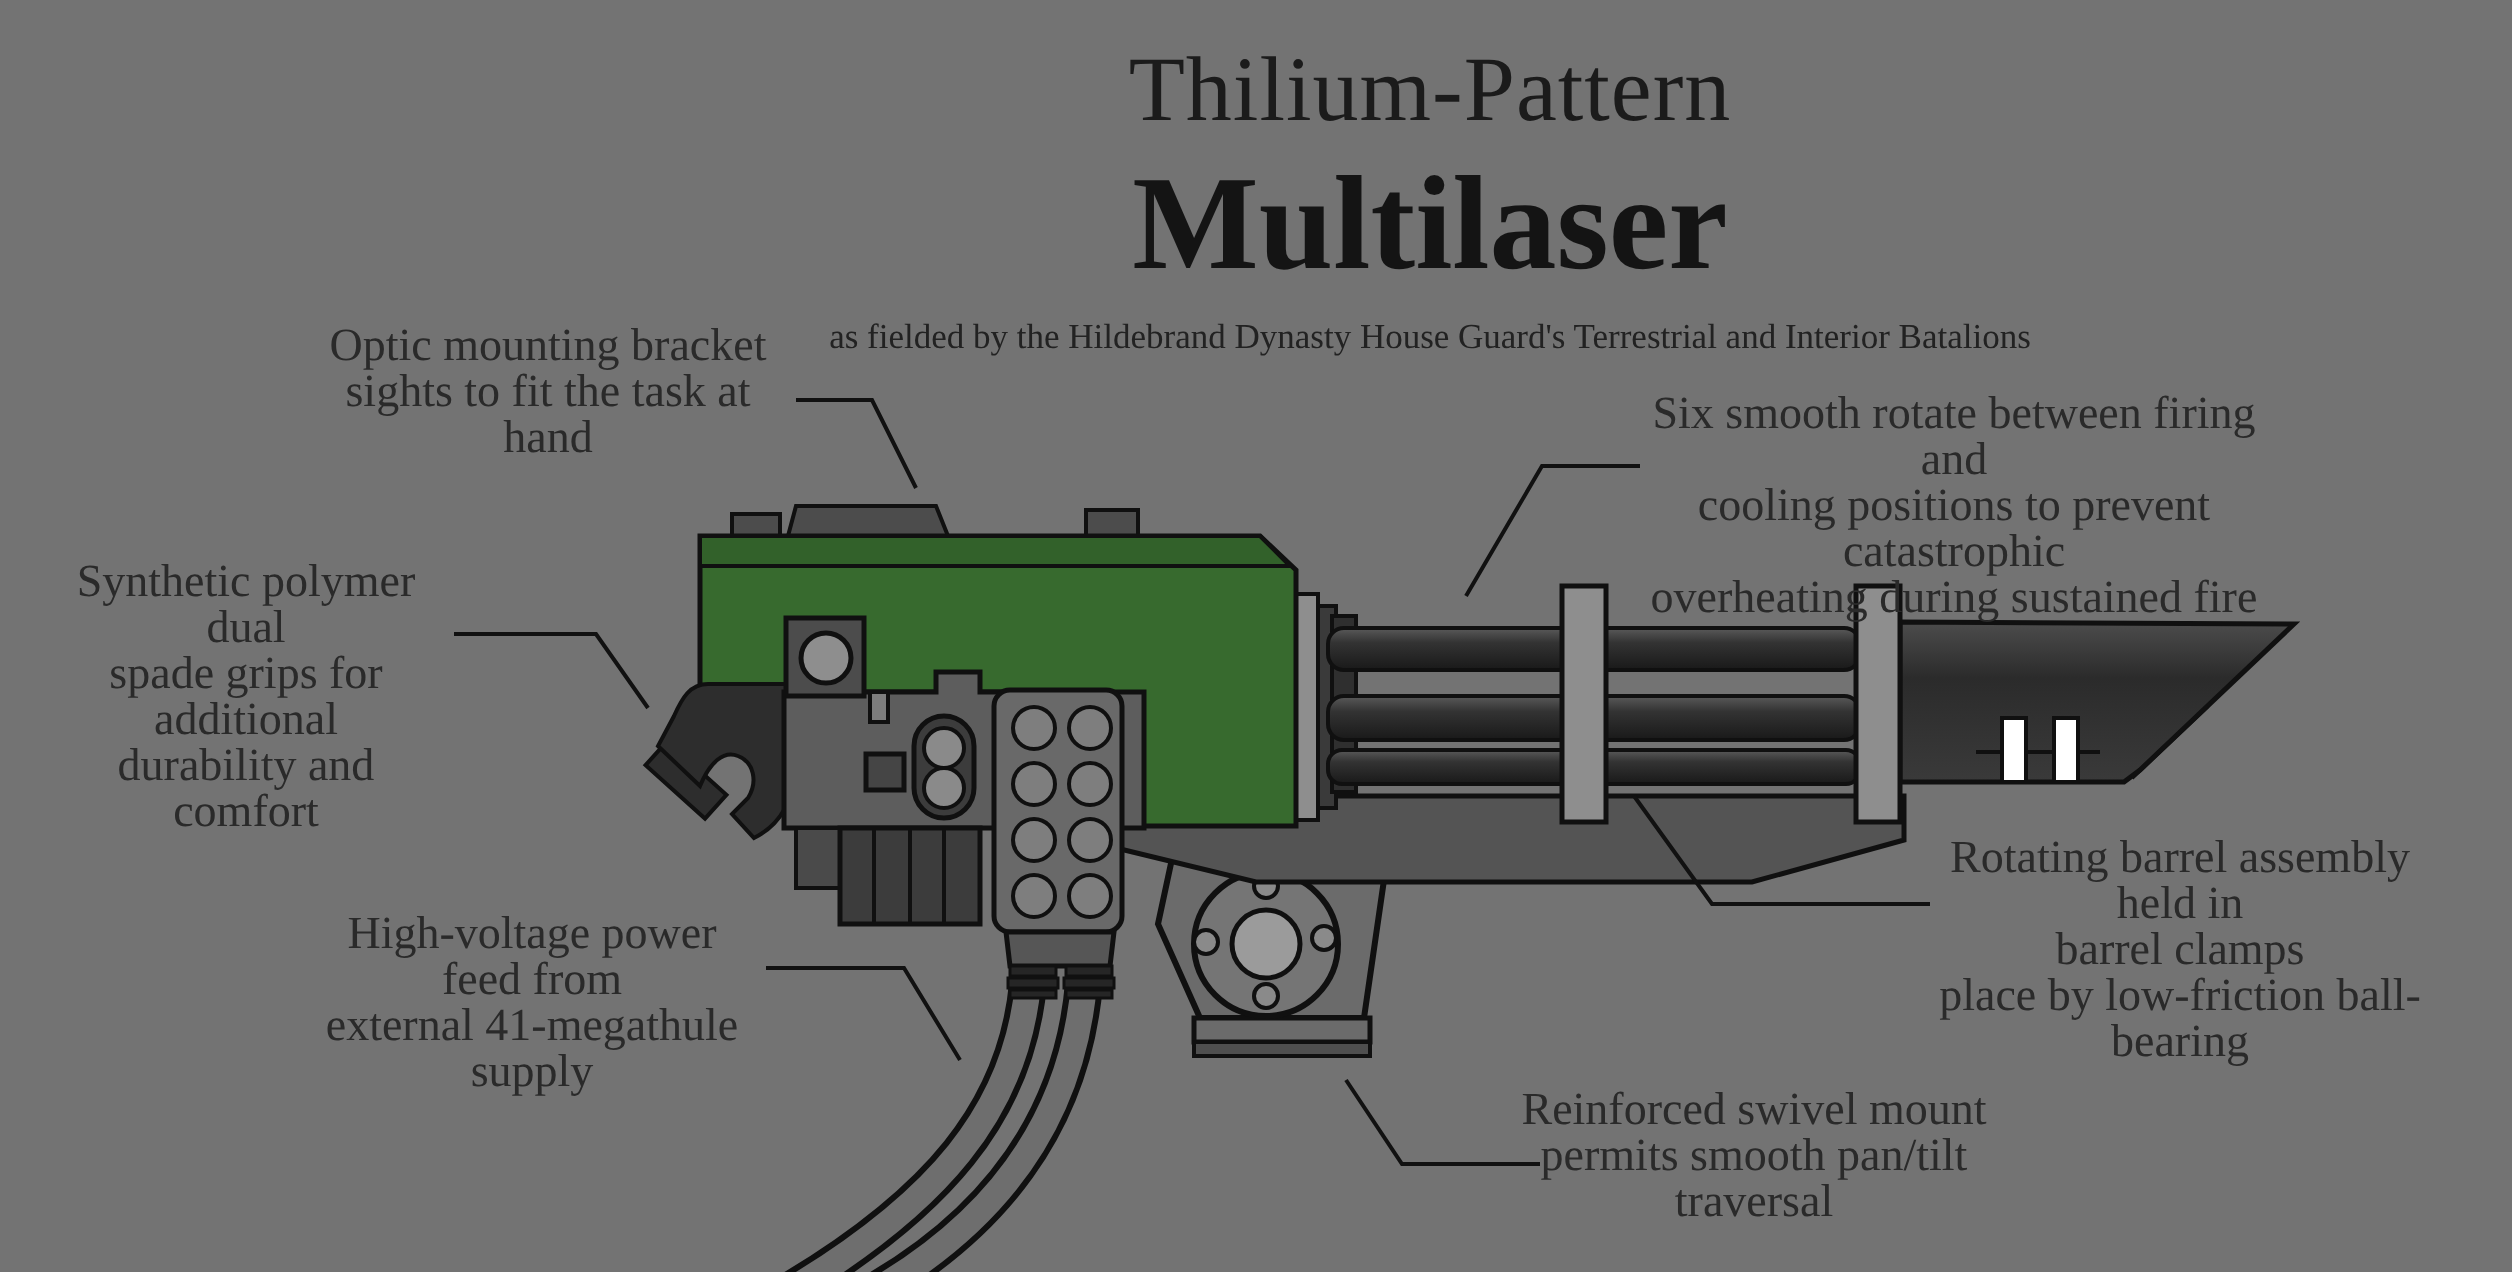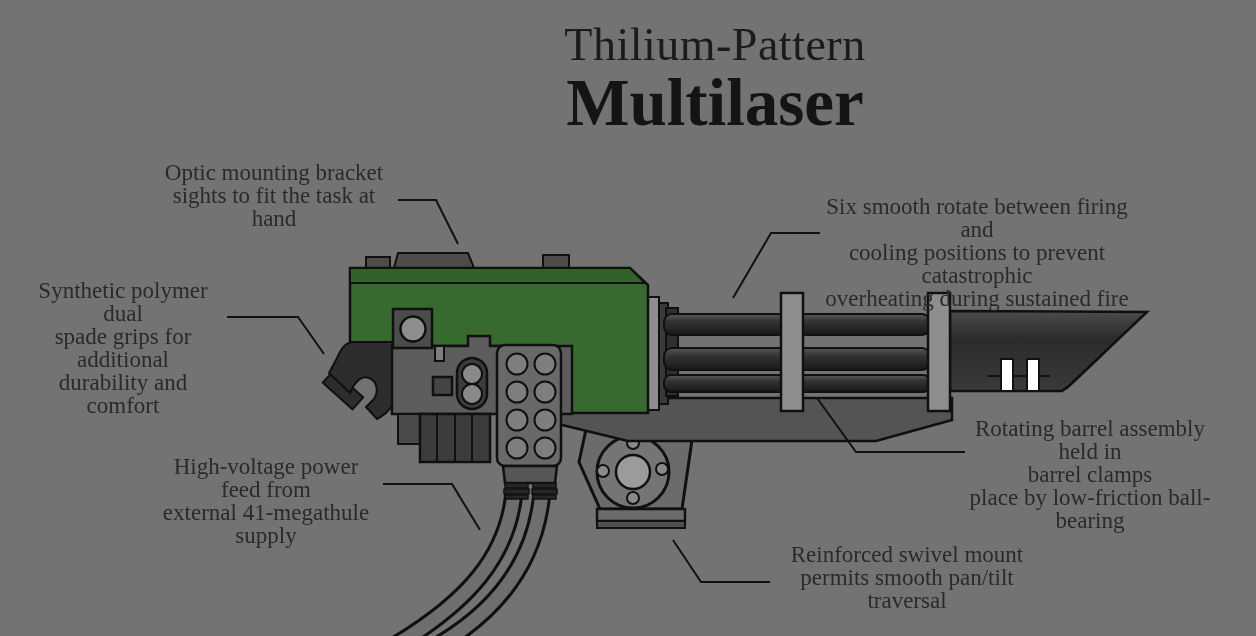--- a/index.html
+++ b/index.html
@@ -1,29 +1,29 @@
 <!DOCTYPE html>
 <html><head>
 <meta charset="utf-8">
 <style>
   html,body{margin:0;padding:0;background:#fff;}
   #canvas{position:relative;width:1256px;height:636px;background:#737373;overflow:hidden;
           font-family:"Liberation Serif",serif;color:#262626;}
   #art{position:absolute;left:0;top:0;}
   .title-block{position:absolute;left:215px;top:20px;width:1000px;text-align:center;}
   .title-line1{font-size:46px;line-height:50px;font-weight:500;letter-spacing:0.5px;color:#1b1b1b;}
-  .title-line2{font-size:67px;line-height:60px;font-weight:700;color:#141414;margin-top:2px;}
+  .title-line2{font-size:67px;line-height:60px;font-weight:700;color:#141414;margin-top:12px;}
   .subtitle{font-size:17.5px;line-height:22px;margin-top:15px;color:#222;}
   .callout{position:absolute;text-align:center;font-size:23px;line-height:23px;color:#2a2a2a;}
   .co-optic{left:158px;top:161px;width:232px;}
   .co-barrels{left:822px;top:195px;width:310px;}
   .co-grips{left:25px;top:279px;width:196px;}
   .co-power{left:152px;top:455px;width:228px;}
   .co-clamps{left:962px;top:417px;width:256px;}
-  .co-mount{left:778px;top:543px;width:258px;}
+  .co-mount{left:748px;top:543px;width:258px;}
   .ol{stroke:#101010;}
 </style>
 </head>
 <body>
 
 <div id="canvas">
 
   <svg id="art" width="1256" height="636" viewBox="0 0 1256 636">
     <defs>
       <linearGradient id="gBarrel" x1="0" y1="0" x2="0" y2="1">
@@ -143,20 +143,21 @@
       <polyline points="227,317 298,317 324,354"></polyline>
       <polyline points="383,484 452,484 480,530"></polyline>
       <polyline points="965,452 856,452 817,398"></polyline>
       <polyline points="770,582 701,582 673,540"></polyline>
     </g>
   </svg>
 
   <div class="title-block">
     <div class="title-line1">Thilium-Pattern</div>
     <div class="title-line2">Multilaser</div>
+    <div class="subtitle">as fielded by the Hildebrand Dynasty House Guard's Terrestrial and Interior Batalions</div>
   </div>
 
   <div class="callout co-optic">
     <div>Optic mounting bracket</div>
     <div>sights to fit the task at hand</div>
   </div>
 
   <div class="callout co-barrels">
     <div>Six smooth rotate between firing and</div>
     <div>cooling positions to prevent catastrophic</div>

